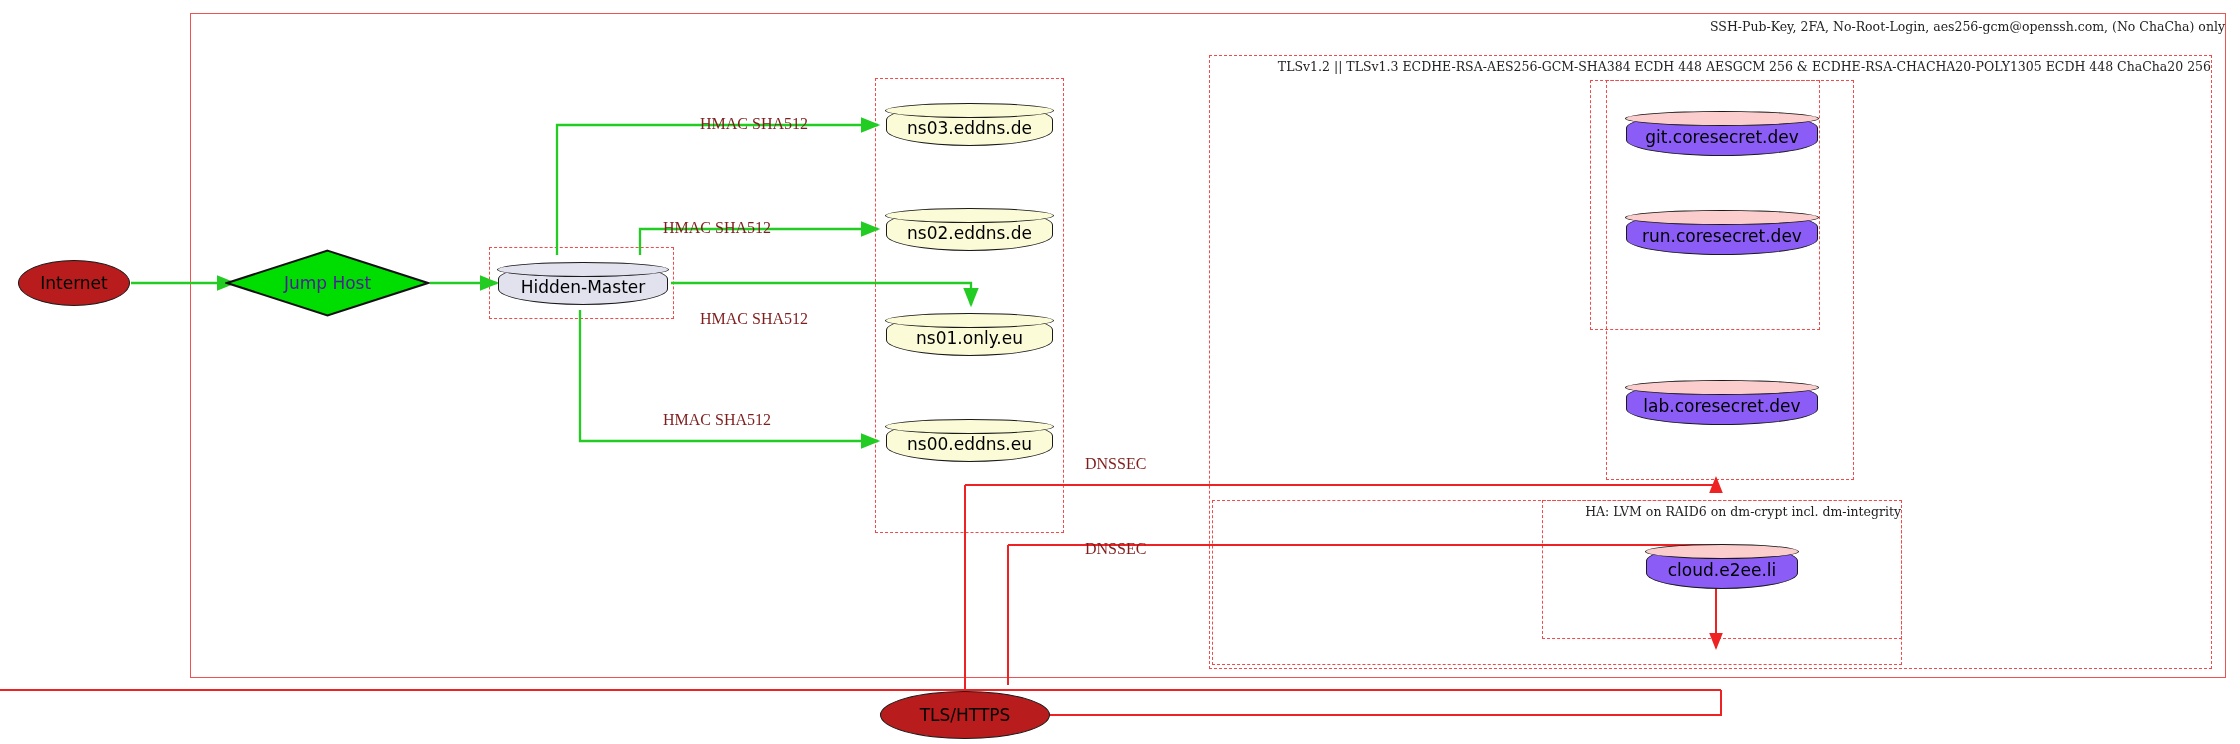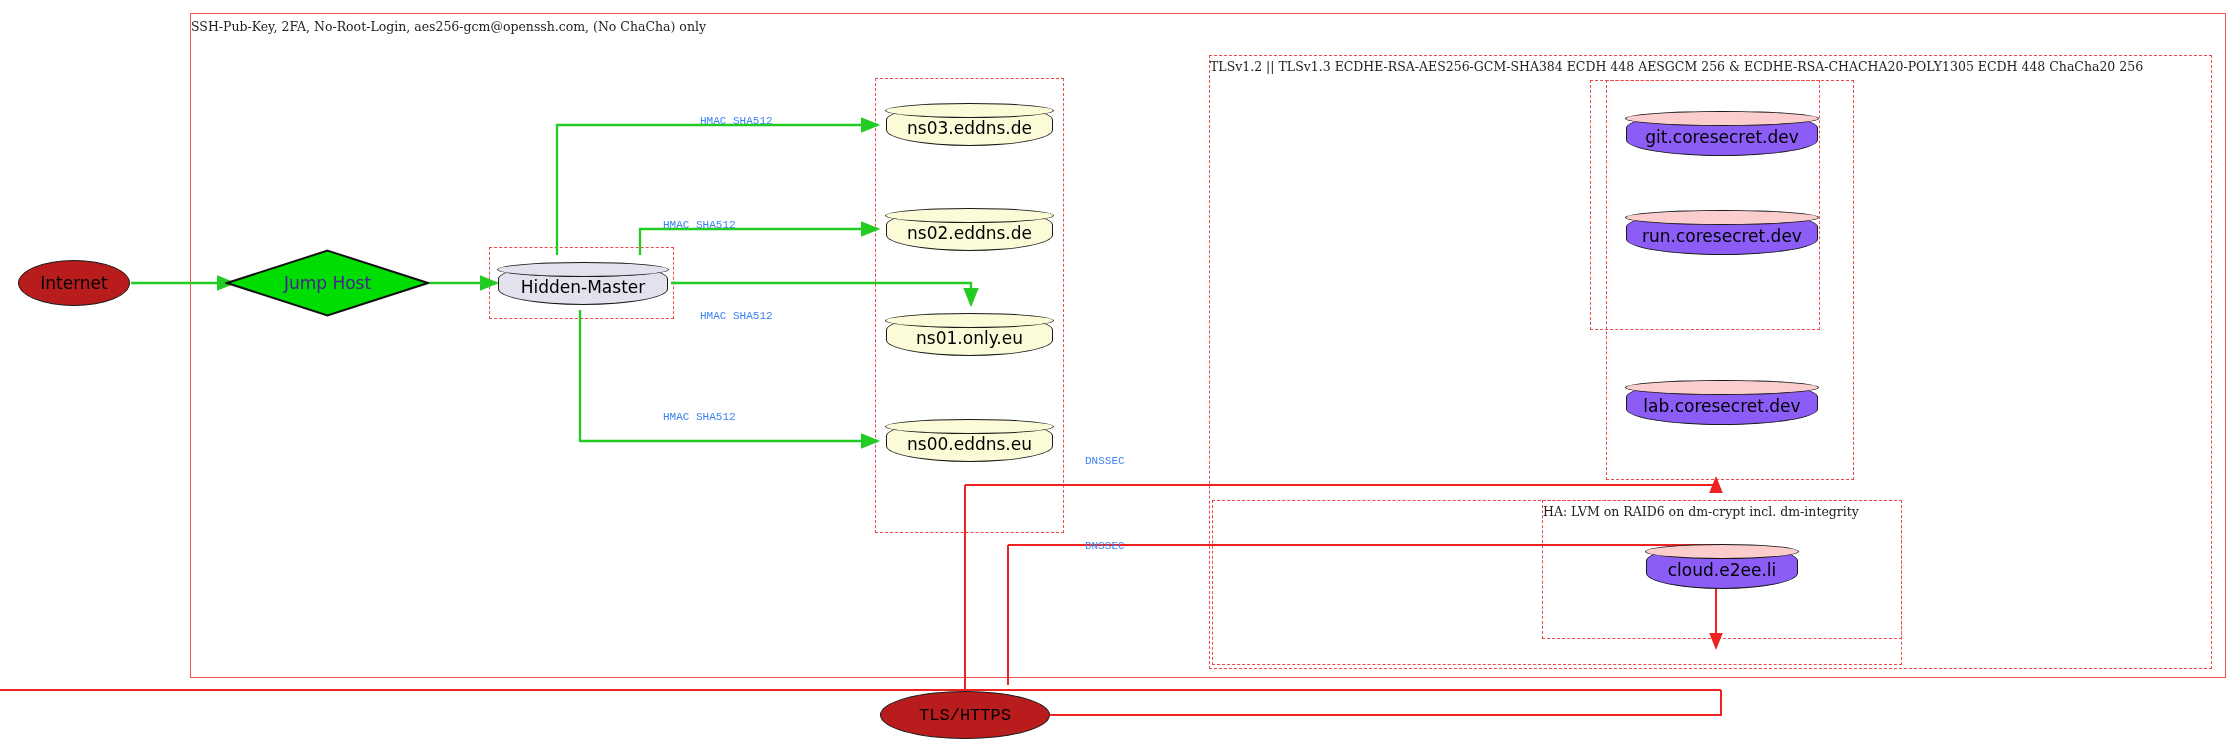--- a/index.html
+++ b/index.html
@@ -27,21 +27,21 @@
     position: absolute;
     box-sizing: border-box;
   }
   .cluster-solid { border: 1.6px solid #f05252; }
   .cluster-dashed { border: 1.8px dashed #f04a4a; }
   .cluster-label {
     position: absolute;
     top: -1px;
     left: 0;
     width: 100%;
-    text-align: left;
+    text-align: right;
     font-family: "DejaVu Serif", serif;
     font-size: 12.5px;
     color: #222222;
     white-space: nowrap;
   }
   .cluster-label.inset { top: 3px; }
   
   .node {
     position: absolute;
     box-sizing: border-box;
@@ -97,23 +97,23 @@
     display: flex;
     align-items: center;
     justify-content: center;
     font-size: 17px;
     color: #4c1d95;
     white-space: nowrap;
   }
   
   .edge-label {
     position: absolute;
-    font-family: Liberation Mono, monospace;
-    font-size: 11px;
-    color: #3b82f6;
+    font-family: Liberation Serif, serif;
+    font-size: 16px;
+    color: #7f1d1d;
     white-space: nowrap;
   }
 </style>
 </head>
 <body>
 
 <div id="canvas">
 
   <div class="cluster cluster-solid" style="left:190px; top:13px; width:2036px; height:665px;">
     <div class="cluster-label" style="top:5px;">SSH-Pub-Key, 2FA, No-Root-Login, aes256-gcm@openssh.com, (No ChaCha) only</div>
@@ -223,21 +223,21 @@
   <div class="node cyl cyl-pink" style="left:1626px; top:381px; width:192px; height:44px;">
     <div class="cyl-top"></div>
     <span class="cyl-label">lab.coresecret.dev</span>
   </div>
 
   <div class="node cyl cyl-pink" style="left:1646px; top:545px; width:152px; height:44px;">
     <div class="cyl-top"></div>
     <span class="cyl-label">cloud.e2ee.li</span>
   </div>
 
-  <div class="node ellipse" style="left:880px; top:691px; width:170px; height:48px;font-family:Liberation Mono, monospace;">
+  <div class="node ellipse" style="left:880px; top:691px; width:170px; height:48px;">
     <span>TLS/HTTPS</span>
   </div>
 
   <div class="edge-label" style="left:700px; top:115px;">HMAC SHA512</div>
   <div class="edge-label" style="left:663px; top:219px;">HMAC SHA512</div>
   <div class="edge-label" style="left:700px; top:310px;">HMAC SHA512</div>
   <div class="edge-label" style="left:663px; top:411px;">HMAC SHA512</div>
   <div class="edge-label" style="left:1085px; top:455px;">DNSSEC</div>
   <div class="edge-label" style="left:1085px; top:540px;">DNSSEC</div>
 

